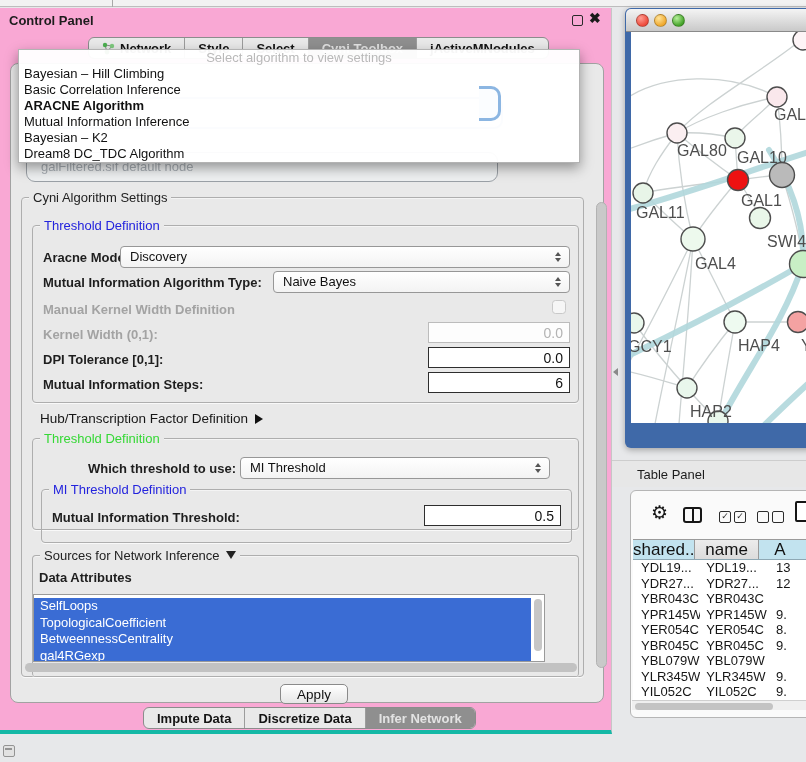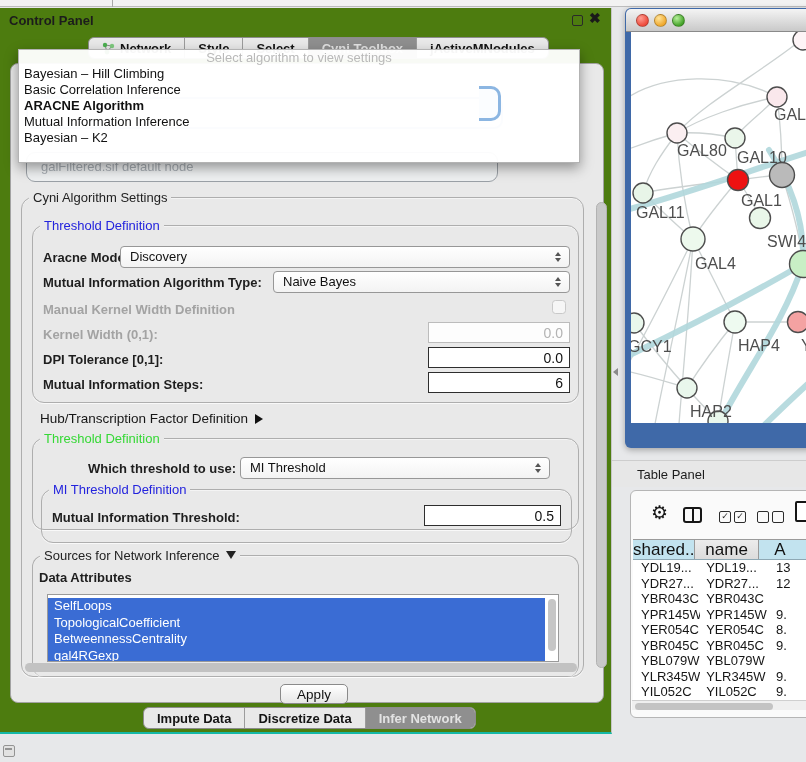--- a/index.html
+++ b/index.html
@@ -5,21 +5,21 @@
   html,body{margin:0;padding:0;background:#dfe1e4;}
   .screen{position:relative;width:806px;height:762px;overflow:hidden;
     font-family:"Liberation Sans",sans-serif;background:#e7e8ea;}
   [data-interactable]{box-sizing:border-box;}
 
   
   .topstrip{position:absolute;left:0;top:0;width:806px;height:7px;background:#f2f2f2;border-bottom:1px solid #bdbdbd;}
   .topstrip .tick{position:absolute;left:112px;top:0;width:1px;height:7px;background:#a8a8a8;}
 
   
-  .cpwin{position:absolute;left:0;top:8px;width:612px;height:726px;background:#4d7c0f;border-right:1px solid #c6c6c6;border-bottom:2px solid #14b8a6;}
+  .cpwin{position:absolute;left:0;top:8px;width:612px;height:726px;background:#f9a8d4;border-right:1px solid #c6c6c6;border-bottom:4px solid #14b8a6;}
   .cp-titlebar{position:absolute;left:0;top:0;width:100%;height:26px;}
   .cp-title{position:absolute;left:9px;top:5px;font-size:13px;font-weight:600;color:#1c1c1c;}
   .float-btn{position:absolute;left:572px;top:7px;width:11px;height:11px;border:1.6px solid #2a2a2a;border-radius:2px;background:transparent;}
   .close-btn{position:absolute;left:589px;top:2px;font-size:14px;font-weight:bold;color:#1a1a1a;}
 
   
   .tabbar{position:absolute;display:flex;height:22px;border:1px solid #8c8c8c;border-radius:6px;overflow:hidden;background:#e9e9e9;}
   .tabbar-top{left:88px;top:29px;}
   .tabbar-bottom{left:143px;top:699px;}
   .tab{display:flex;align-items:center;padding:0 13px;font-size:13px;font-weight:600;color:#141414;border-right:1px solid #9c9c9c;white-space:nowrap;}
@@ -38,21 +38,21 @@
   
   .popup{position:absolute;left:18px;top:49px;width:562px;height:114px;background:rgba(255,255,255,.96);
     border:1px solid #b3b3b3;box-shadow:0 5px 12px rgba(0,0,0,.38);z-index:40;}
   .popup-head{height:16px;line-height:16px;text-align:center;font-size:13px;color:#b9b9b9;}
   .popup-item{height:16px;line-height:16px;padding-left:5px;font-size:13px;color:#111;}
   .popup-item.sel{font-weight:bold;}
   .blue-bracket{position:absolute;left:479px;top:86px;width:22px;height:35px;border:3px solid #8cb6e2;border-left:none;
     border-radius:0 10px 10px 0;background:#fbfdff;z-index:45;}
 
   
-  .grp{position:absolute;border:1px solid #aeaeae;border-radius:12px;box-shadow:0 1px 0 rgba(255,255,255,.7), inset 0 1px 0 rgba(255,255,255,.5);text-decoration:underline;}
+  .grp{position:absolute;border:1px solid #aeaeae;border-radius:4px;box-shadow:0 1px 0 rgba(255,255,255,.7), inset 0 1px 0 rgba(255,255,255,.5);text-decoration:underline;}
   .gt{position:absolute;top:-8px;left:7px;background:#e9e9e9;padding:0 4px;font-size:13px;color:#222;white-space:nowrap;}
   .gt.blue{color:#2323dd;}
   .gt.green{color:#35d835;}
 
   .lbl{position:absolute;font-size:13px;font-weight:bold;color:#1e1e1e;white-space:nowrap;}
   .lbl.dis{color:#a3a3a3;}
   .combo{position:absolute;height:22px;border:1px solid #979797;border-radius:4px;background:linear-gradient(#ffffff,#f3f3f3);
     font-size:13px;color:#111;line-height:20px;padding-left:9px;}
   .spin{position:absolute;right:8px;top:50%;transform:translateY(-50%);display:flex;flex-direction:column;gap:2px;}
   .spin i{display:block;width:0;height:0;border-left:3.5px solid transparent;border-right:3.5px solid transparent;}
@@ -61,21 +61,21 @@
   .field{position:absolute;height:21px;border:1px solid #2e2e2e;background:#fff;font-size:14px;color:#111;
     text-align:right;line-height:21px;padding-right:6px;}
   .field.dis{border:1px solid #bcbcbc;background:#fdfdfd;color:#b3b3b3;}
   .checkbox{position:absolute;width:14px;height:14px;border:1.5px solid #c9c9c9;border-radius:3.5px;background:#f6f6f6;}
 
   .arrow-right{display:inline-block;width:0;height:0;border-top:5.5px solid transparent;border-bottom:5.5px solid transparent;border-left:8px solid #111;vertical-align:-1px;margin-left:7px;}
   .arrow-down{display:inline-block;width:0;height:0;border-left:5.5px solid transparent;border-right:5.5px solid transparent;border-top:8px solid #222;vertical-align:1px;margin-left:6px;}
   .plainlbl{position:absolute;font-size:13.5px;color:#161616;white-space:nowrap;}
 
   
-  .attrlist{position:absolute;left:14px;top:38px;width:512px;height:68px;background:#fff;border:1px solid #9a9a9a;overflow:hidden;}
+  .attrlist{position:absolute;left:0;top:38px;width:512px;height:68px;background:#fff;border:1px solid #9a9a9a;overflow:hidden;}
   .attr-item{height:16.5px;line-height:16.5px;margin-top:0;background:#3a6cd4;color:#fff;font-size:13px;padding-left:6px;width:calc(100% - 13px);}
   .attr-item:first-child{margin-top:3px;}
   .vthumb-list{position:absolute;right:2px;top:4px;width:8px;height:52px;border-radius:4px;background:#c6c6c6;}
 
   
   .vthumb{position:absolute;left:585px;top:138px;width:11px;height:466px;border-radius:6px;background:#c9c9c9;border:1px solid #b2b2b2;}
   .hthumb{position:absolute;left:14px;top:599px;width:552px;height:9px;border-radius:5px;background:#c2c2c2;}
 
   .applybtn{position:absolute;left:269px;top:620px;width:68px;height:20px;border:1px solid #8a8a8a;border-radius:5px;
     background:linear-gradient(#ffffff,#e6e6e6);font-size:13.5px;color:#111;text-align:center;line-height:19px;}
@@ -262,20 +262,21 @@
   </div>
 
   <div class="popup" data-interactable="false">
     <div class="popup-head" data-interactable="false">Select algorithm to view settings</div>
     <div data-interactable="false">
         <div class="popup-item" data-interactable="true">Bayesian – Hill Climbing</div>
         <div class="popup-item" data-interactable="true">Basic Correlation Inference</div>
         <div class="popup-item sel" data-interactable="true">ARACNE Algorithm</div>
         <div class="popup-item" data-interactable="true">Mutual Information Inference</div>
         <div class="popup-item" data-interactable="true">Bayesian – K2</div>
+        <div class="popup-item" data-interactable="true">Dream8 DC_TDC Algorithm</div>
       </div>
   </div>
   <div class="blue-bracket" data-interactable="false"></div>
 
   <div class="miniwin-icon" data-interactable="true"></div>
   <div class="divider-arrow" data-interactable="true"></div>
 
   <div class="netwin" data-interactable="false">
     <div class="net-titlebar" data-interactable="true">
       <span class="tl red" data-interactable="true"></span>

